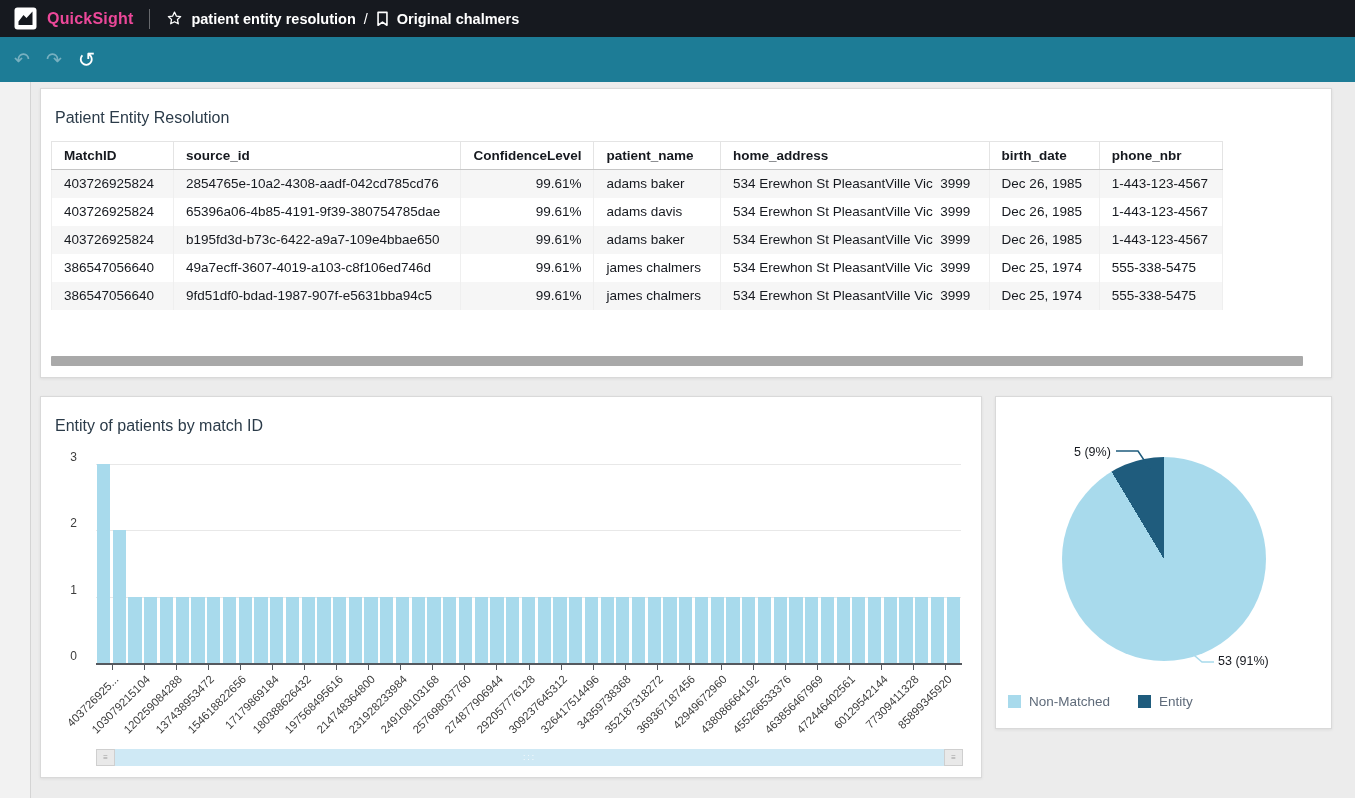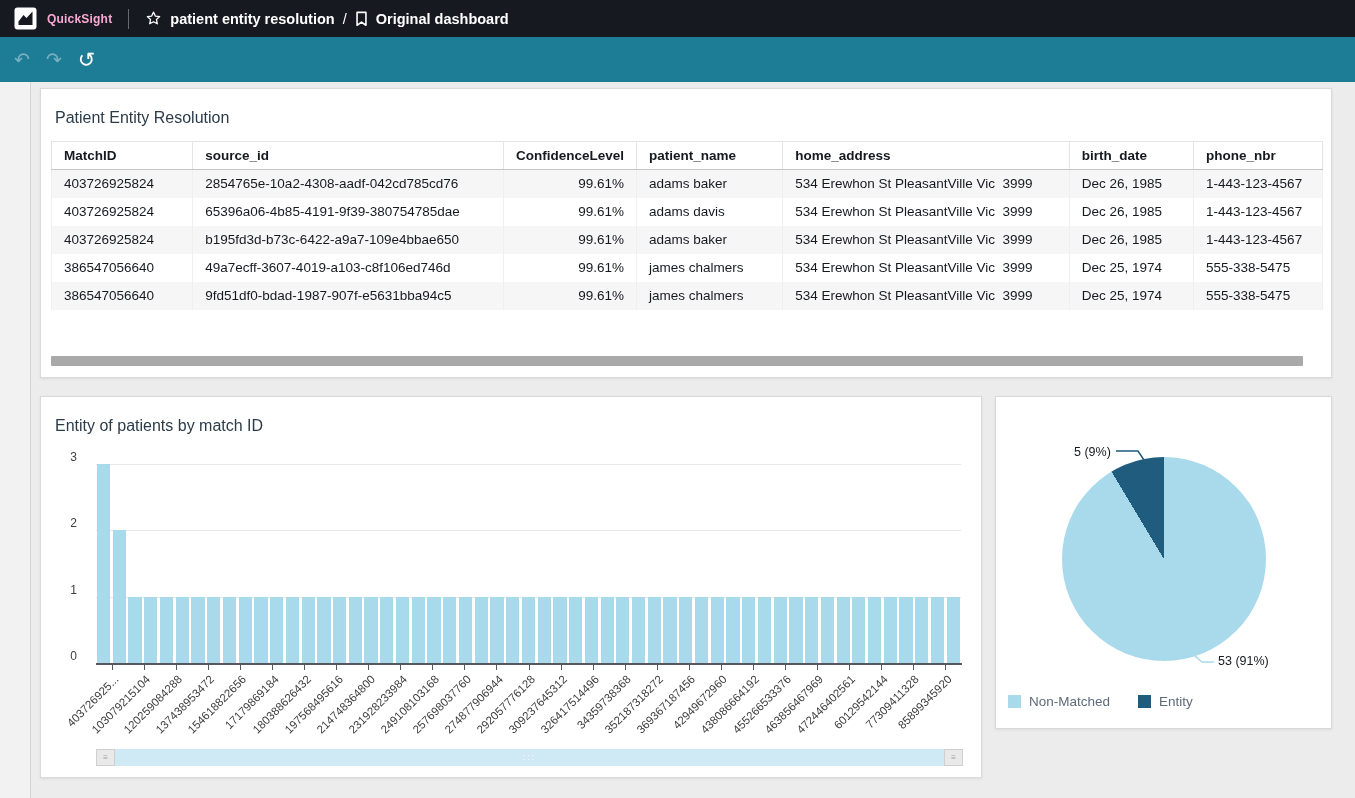--- a/index.html
+++ b/index.html
@@ -3,21 +3,21 @@
 <meta charset="utf-8">
 <style>
   * { margin:0; padding:0; box-sizing:border-box; }
   html,body { width:1355px; height:798px; overflow:hidden; }
   body { font-family:"Liberation Sans", sans-serif; background:#ececec; position:relative; color:#16191f; }
 
   
   .topbar { position:absolute; left:0; top:0; width:1355px; height:37px; background:#16191f;
             display:flex; align-items:center; padding:0 14px; gap:12px; }
   .brand { display:flex; align-items:center; gap:10px; cursor:pointer; }
-  .brand-name { color:#f9a8d4; font-size:12px; font-weight:bold; letter-spacing:.2px; }
+  .brand-name { color:#ec4899; font-size:16px; font-weight:bold; letter-spacing:.2px; }
   .topbar-divider { width:1px; height:20px; background:rgba(255,255,255,.35); margin:0 4px; }
   .crumbs { display:flex; align-items:center; gap:8px; color:#fff; font-size:14.5px; font-weight:bold; }
   .crumbs .sep { font-weight:normal; }
   .icon-svg { display:block; }
 
   
   .teal-bar { position:absolute; left:0; top:37px; width:1355px; height:45px; background:#1d7c96;
               display:flex; align-items:center; padding:0 14px; gap:16px; }
   .tool-btn { font-size:19px; line-height:1; cursor:pointer; user-select:none; }
   .tool-btn.disabled { color:rgba(255,255,255,.4); }
@@ -30,21 +30,21 @@
 
   .panel { position:absolute; background:#fff; border:1px solid #d9d9d9;
            box-shadow:0 1px 3px rgba(0,0,0,.07); overflow:hidden; }
   .panel-title { position:absolute; left:14px; top:20px; font-size:16px; color:#2b3b49; white-space:nowrap; }
 
   #table-panel { left:40px; top:88px;  width:1292px; height:290px; }
   #bar-panel   { left:40px; top:396px; width:942px;  height:382px; }
   #pie-panel   { left:995px; top:396px; width:337px; height:333px; }
 
   
-  .tablewrap { position:absolute; left:10px; top:52px; width:1272px; height:200px; overflow:hidden; }
+  .tablewrap { position:absolute; left:10px; top:52px; width:1172px; height:200px; overflow:hidden; }
   table { border-collapse:collapse; table-layout:fixed; font-size:13.5px; }
   th { font-weight:bold; text-align:left; padding:6px 12px; height:27px;
        border:1px solid #e4e4e4; border-bottom:1px solid #c6c6c6; background:#fff; white-space:pre; overflow:hidden; }
   td { padding:6px 12px; height:28px; border-left:1px solid #efefef; border-right:1px solid #efefef;
        white-space:pre; overflow:hidden; }
   tbody tr:nth-child(odd) td { background:#f6f6f6; }
   .al-right { text-align:right; }
   .table-scrollbar { position:absolute; left:10px; bottom:11px; width:1252px; height:10px; background:#fff; }
   .table-scroll-thumb { position:absolute; left:0; top:0; height:10px; width:1252px; background:#a9a9a9; border-radius:1px; cursor:pointer; }
 
@@ -95,21 +95,21 @@
   <div class="topbar-divider"></div>
   <div class="crumbs">
     <svg class="icon-svg" width="17" height="17" viewBox="0 0 24 24">
       <path d="M12 3 l2.6 5.6 6.1.7 -4.5 4.2 1.2 6 -5.4-3 -5.4 3 1.2-6 -4.5-4.2 6.1-.7 Z" fill="none" stroke="#ffffff" stroke-width="1.8" stroke-linejoin="round"></path>
     </svg>
     <span>patient entity resolution</span>
     <span class="sep">/</span>
     <svg class="icon-svg" width="13" height="16" viewBox="0 0 14 18">
       <path d="M2 1.5 H12 V16 L7 12.5 L2 16 Z" fill="none" stroke="#ffffff" stroke-width="1.8" stroke-linejoin="round"></path>
     </svg>
-    <span>Original dashboard</span>
+    <span>Original chalmers</span>
   </div>
 </div>
 
 <div class="teal-bar">
   <span class="tool-btn disabled">↶</span>
   <span class="tool-btn disabled">↷</span>
   <span class="tool-btn enabled">↺</span>
 </div>
 
 <div class="canvas"></div>

